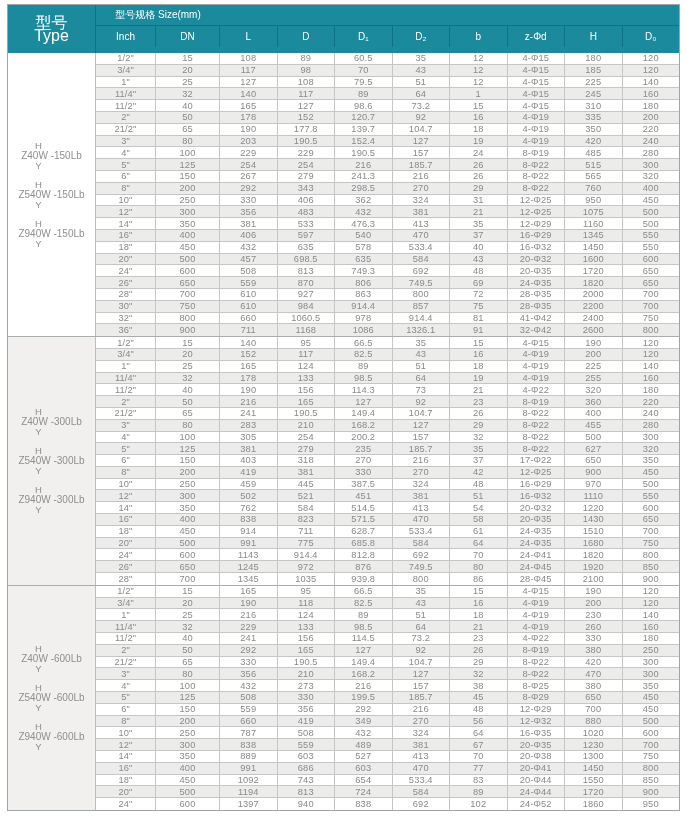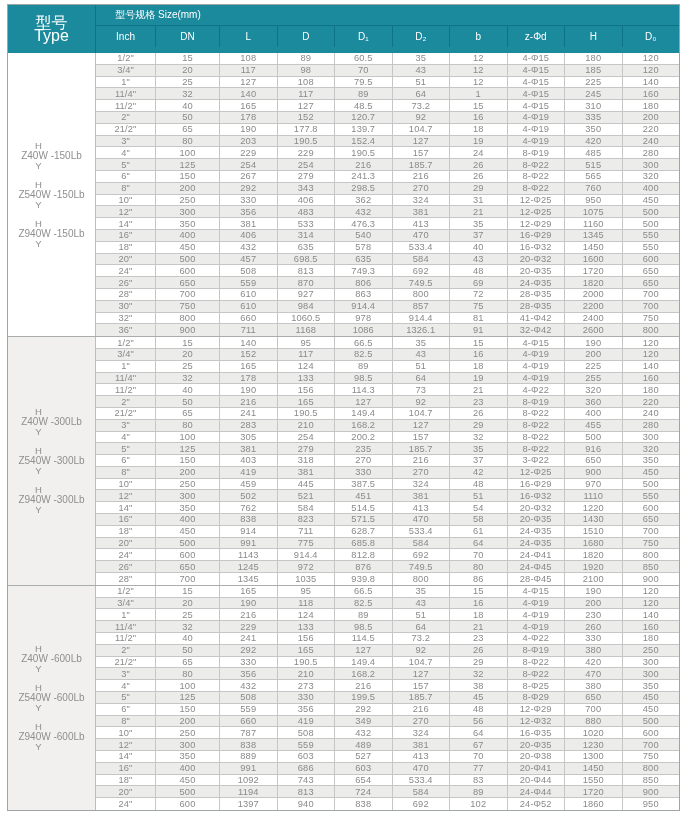--- a/index.html
+++ b/index.html
@@ -130,21 +130,21 @@
               <div class="td c-dim">1</div>
               <div class="td c-dim">4-Φ15</div>
               <div class="td c-dim">245</div>
               <div class="td c-dim">160</div>
             </div>
             <div class="tr">
               <div class="td c-inch">11/2"</div>
               <div class="td c-dn">40</div>
               <div class="td c-dim">165</div>
               <div class="td c-dim">127</div>
-              <div class="td c-dim">48.5</div>
+              <div class="td c-dim">98.6</div>
               <div class="td c-dim">73.2</div>
               <div class="td c-dim">15</div>
               <div class="td c-dim">4-Φ15</div>
               <div class="td c-dim">310</div>
               <div class="td c-dim">180</div>
             </div>
             <div class="tr alt">
               <div class="td c-inch">2"</div>
               <div class="td c-dn">50</div>
               <div class="td c-dim">178</div>
@@ -261,21 +261,21 @@
               <div class="td c-dim">413</div>
               <div class="td c-dim">35</div>
               <div class="td c-dim">12-Φ29</div>
               <div class="td c-dim">1160</div>
               <div class="td c-dim">500</div>
             </div>
             <div class="tr alt">
               <div class="td c-inch">16"</div>
               <div class="td c-dn">400</div>
               <div class="td c-dim">406</div>
-              <div class="td c-dim">314</div>
+              <div class="td c-dim">597</div>
               <div class="td c-dim">540</div>
               <div class="td c-dim">470</div>
               <div class="td c-dim">37</div>
               <div class="td c-dim">16-Φ29</div>
               <div class="td c-dim">1345</div>
               <div class="td c-dim">550</div>
             </div>
             <div class="tr">
               <div class="td c-inch">18"</div>
               <div class="td c-dn">450</div>
@@ -503,32 +503,32 @@
             </div>
             <div class="tr alt">
               <div class="td c-inch">5"</div>
               <div class="td c-dn">125</div>
               <div class="td c-dim">381</div>
               <div class="td c-dim">279</div>
               <div class="td c-dim">235</div>
               <div class="td c-dim">185.7</div>
               <div class="td c-dim">35</div>
               <div class="td c-dim">8-Φ22</div>
-              <div class="td c-dim">916</div>
+              <div class="td c-dim">627</div>
               <div class="td c-dim">320</div>
             </div>
             <div class="tr">
               <div class="td c-inch">6"</div>
               <div class="td c-dn">150</div>
               <div class="td c-dim">403</div>
               <div class="td c-dim">318</div>
               <div class="td c-dim">270</div>
               <div class="td c-dim">216</div>
               <div class="td c-dim">37</div>
-              <div class="td c-dim">3-Φ22</div>
+              <div class="td c-dim">17-Φ22</div>
               <div class="td c-dim">650</div>
               <div class="td c-dim">350</div>
             </div>
             <div class="tr alt">
               <div class="td c-inch">8"</div>
               <div class="td c-dn">200</div>
               <div class="td c-dim">419</div>
               <div class="td c-dim">381</div>
               <div class="td c-dim">330</div>
               <div class="td c-dim">270</div>

